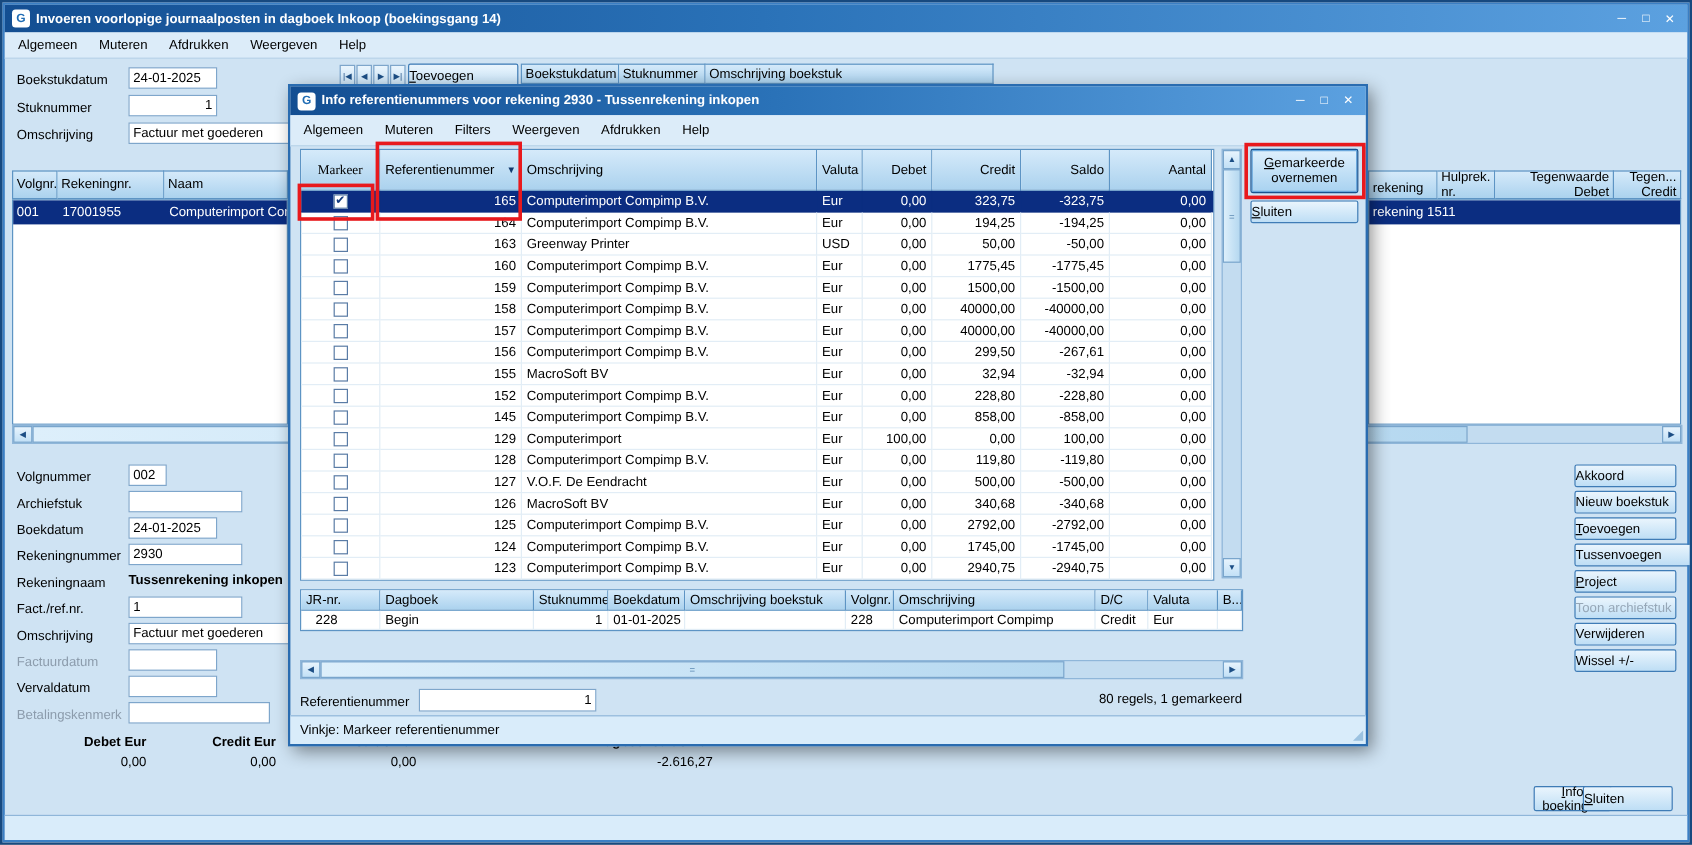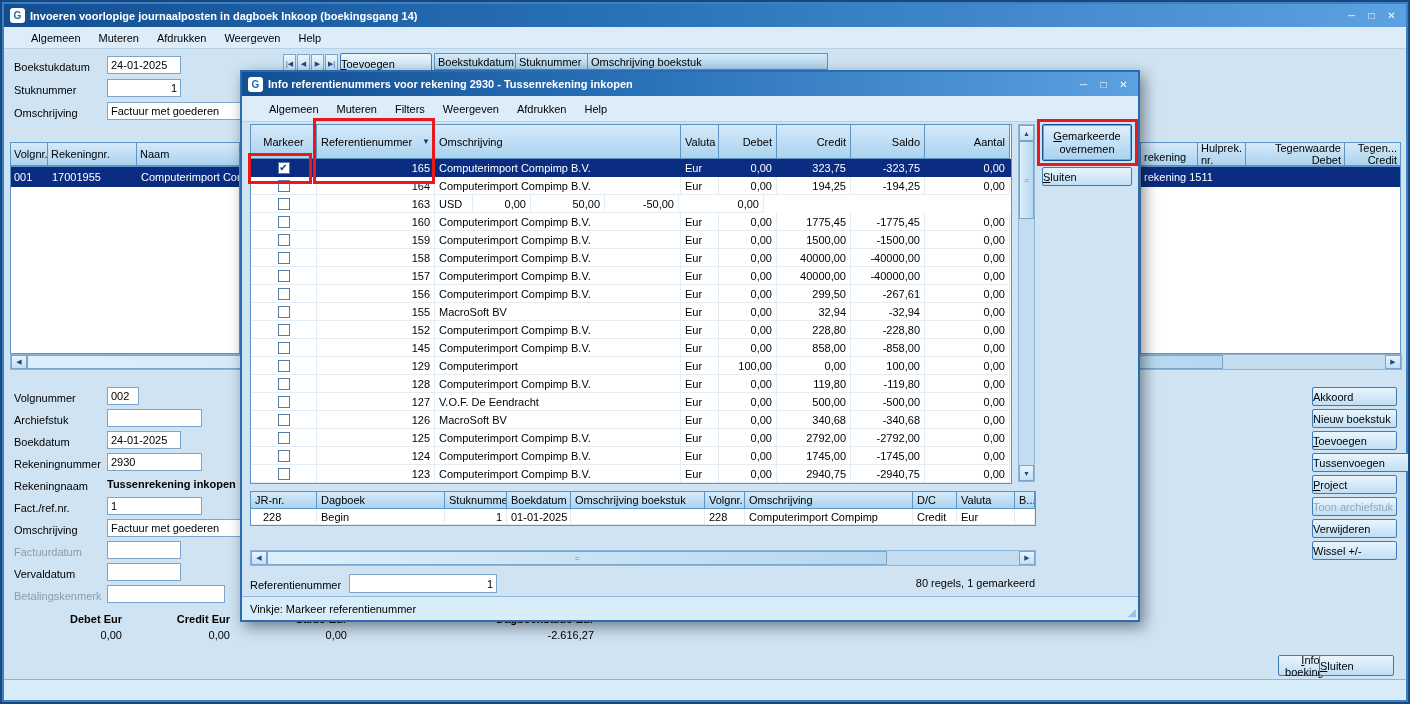--- a/index.html
+++ b/index.html
@@ -11,21 +11,21 @@
     background:linear-gradient(90deg,#134e92 0%,#2a72b8 45%,#5ca1e0 100%);
     color:#fff;font-weight:bold;box-sizing:border-box;}
   .title-text{flex:1;white-space:nowrap;overflow:hidden;}
   .winbtns{display:flex;gap:3px;}
   .winbtn{width:17px;height:15px;display:flex;align-items:center;justify-content:center;
     color:#fff;font-size:10px;font-weight:normal;}
   .appicon{width:15px;height:15px;background:#fff;border-radius:3px;display:flex;
     align-items:center;justify-content:center;flex:0 0 auto;}
   .appicon-glyph{color:#1f6cb4;font-weight:bold;font-size:10px;}
   .menubar{position:absolute;display:flex;align-items:center;background:#dcecf9;
-    border-bottom:1px solid #b6d2e8;padding-left:18px;box-sizing:border-box;}
+    border-bottom:1px solid #b6d2e8;padding-left:2px;box-sizing:border-box;}
   .menu-item{padding:4px 9px;}
   .flabel{position:absolute;height:16px;line-height:16px;white-space:nowrap;}
   .flabel.dim{color:#8c9cac;}
   .bold-value{position:absolute;font-weight:bold;white-space:nowrap;}
   .tbx{position:absolute;height:18px;border:1px solid #7ea6cb;background:#fff;
     font:11px "Liberation Sans",sans-serif;padding:0 3px;box-sizing:border-box;}
   .tbx.right{text-align:right;}
   .btn{position:absolute;background:linear-gradient(#eaf5fd,#bedef5);border:1px solid #3f7cb6;
     border-radius:2px;font:11px "Liberation Sans",sans-serif;color:#000;display:flex;
     align-items:center;padding:0;box-sizing:border-box;}
@@ -70,21 +70,21 @@
     border-bottom:1px solid #5d94c4;box-sizing:border-box;display:flex;align-items:center;
     padding:0 4px;overflow:hidden;}
   .thc.num{justify-content:flex-end;text-align:right;}
   .sort-arrow{margin-left:auto;font-size:8px;color:#123a6e;padding-left:3px;}
   .dlg-row{display:flex;height:18px;}
   .dlg-cell{box-sizing:border-box;border-right:1px solid #e2edf6;border-bottom:1px solid #e2edf6;
     padding:0 4px;display:flex;align-items:center;overflow:hidden;white-space:nowrap;}
   .dlg-cell.num{justify-content:flex-end;}
   .dlg-row.sel{background:#0b2d81;color:#fff;}
   .dlg-row.sel .dlg-cell{border-color:#0b2d81;}
-  .dlgc-markeer{width:66px;justify-content:center;}
+  .dlgc-markeer{width:66px;justify-content:center;font-family:Liberation Serif, serif;}
   .dlgc-ref{width:118px;}
   .dlgc-oms{width:246px;}
   .dlgc-val{width:38px;}
   .dlgc-deb{width:58px;}
   .dlgc-cred{width:74px;}
   .dlgc-saldo{width:74px;}
   .dlgc-aantal{width:85px;}
   .cb{width:12px;height:12px;background:#fff;border:1px solid #5a7ca6;display:flex;
     align-items:center;justify-content:center;font-size:10px;line-height:1;color:#123a7e;box-sizing:border-box;}
   .bgrid{position:absolute;left:8px;top:419px;width:786px;background:#fff;
@@ -299,20 +299,21 @@
             <div class="dlg-cell dlgc-deb num">0,00</div>
             <div class="dlg-cell dlgc-cred num">194,25</div>
             <div class="dlg-cell dlgc-saldo num">-194,25</div>
             <div class="dlg-cell dlgc-aantal num">0,00</div>
           </div>
           <div class="dlg-row">
             <div class="dlg-cell dlgc-markeer">
               <span class="cb"></span>
             </div>
             <div class="dlg-cell dlgc-ref num">163</div>
+            <div class="dlg-cell dlgc-oms">Greenway Printer</div>
             <div class="dlg-cell dlgc-val">USD</div>
             <div class="dlg-cell dlgc-deb num">0,00</div>
             <div class="dlg-cell dlgc-cred num">50,00</div>
             <div class="dlg-cell dlgc-saldo num">-50,00</div>
             <div class="dlg-cell dlgc-aantal num">0,00</div>
           </div>
           <div class="dlg-row">
             <div class="dlg-cell dlgc-markeer">
               <span class="cb"></span>
             </div>

